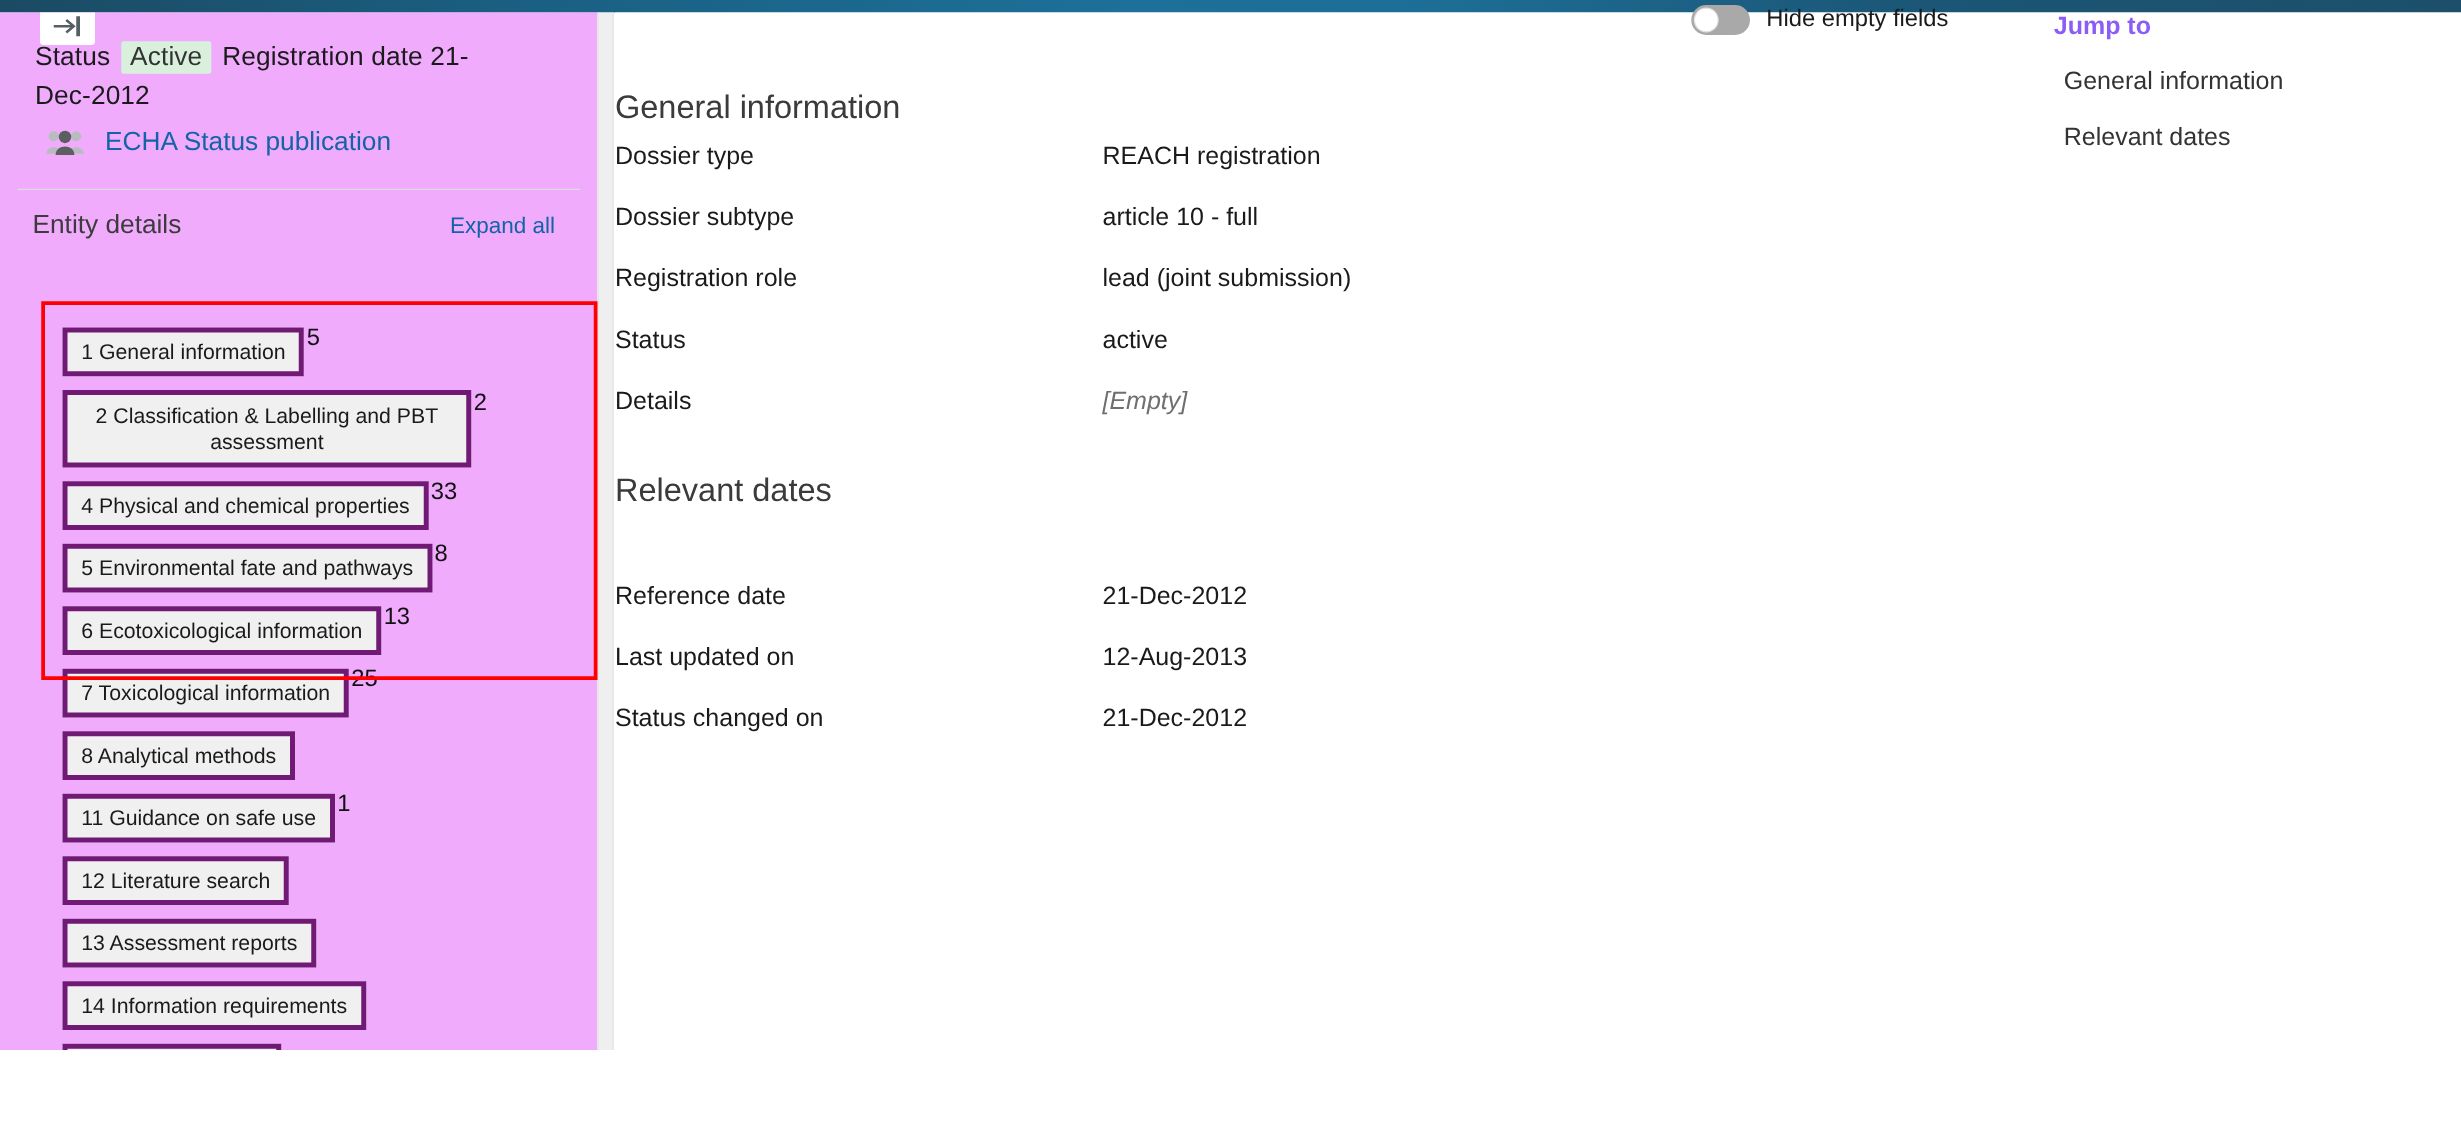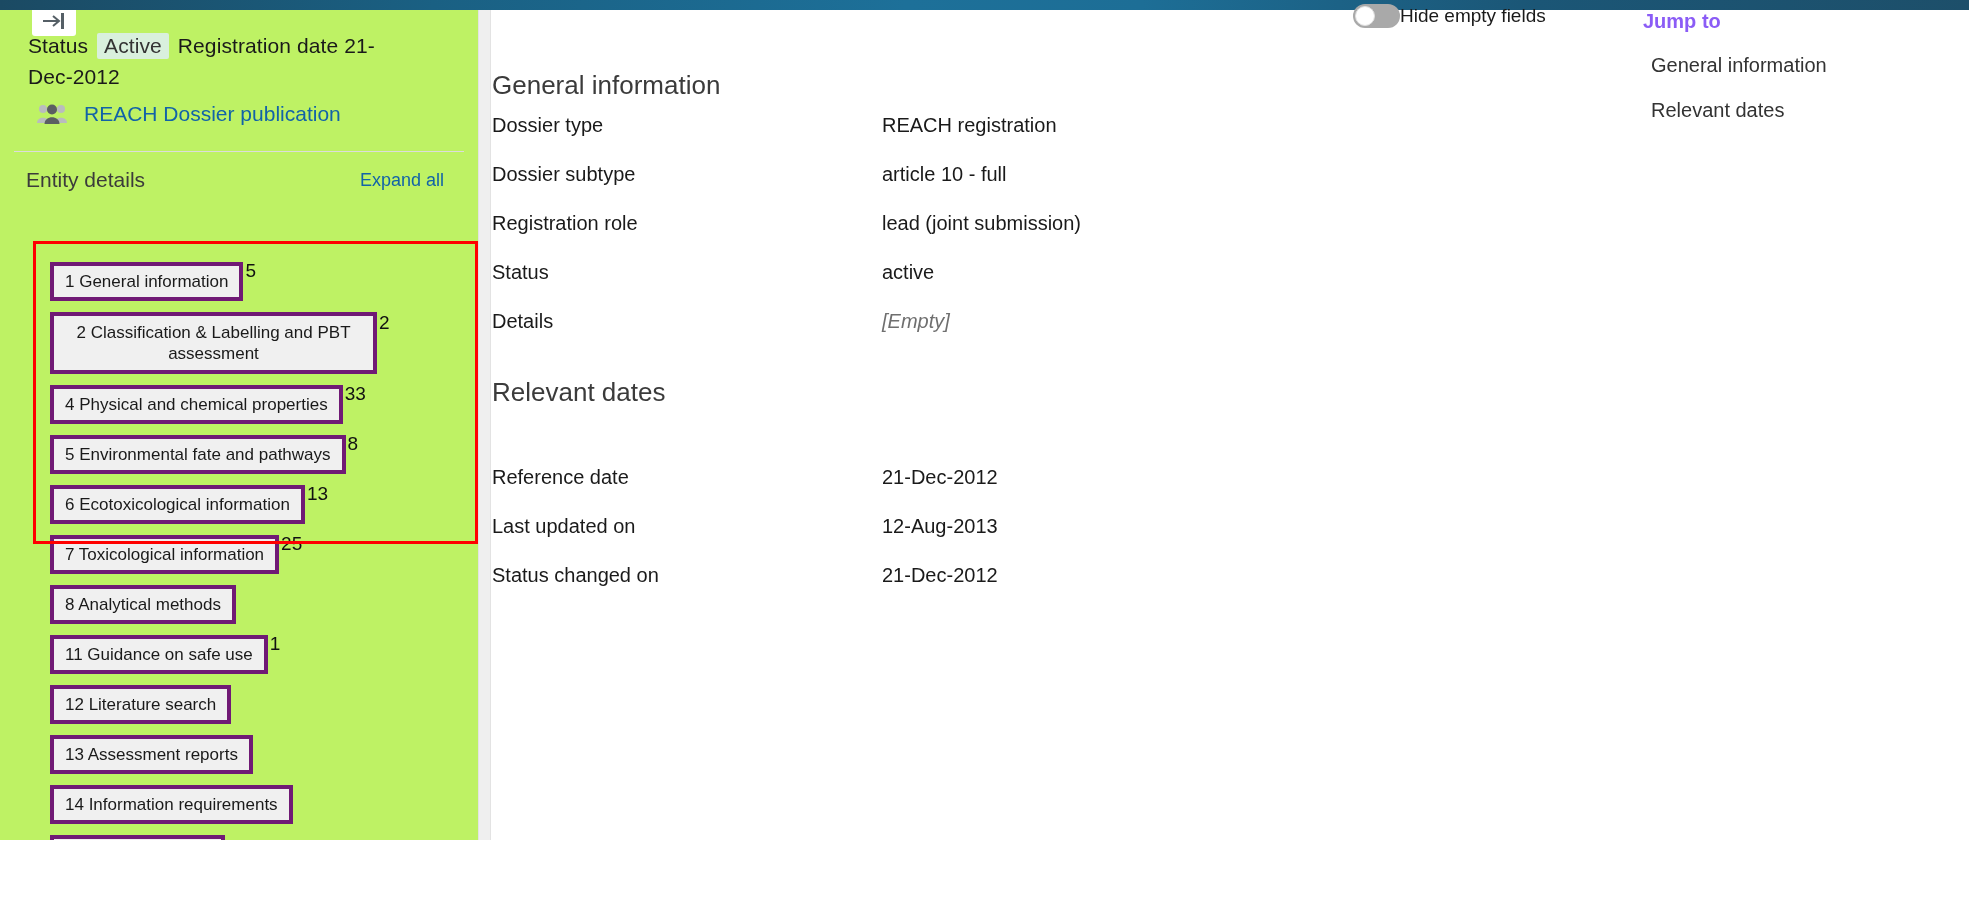--- a/index.html
+++ b/index.html
@@ -24,21 +24,21 @@
     height: 10px;
     background: linear-gradient(90deg, #1b4a63 0%, #1a6083 22%, #1d7099 46%, #1d6e96 58%, #1b5676 78%, #1d4f6a 100%);
   }
 
   
   .sidebar {
     position: absolute;
     top: 10px; left: 0;
     width: 478px;
     height: 830px;
-    background: #bef264;
+    background: #f0abfc;
     box-sizing: border-box;
     overflow: hidden;
   }
   .sidebar-scroll-track {
     position: absolute;
     top: 10px;
     left: 478px;
     width: 13px;
     height: 830px;
     background: #efefef;
@@ -225,20 +225,21 @@
     font-style: italic;
   }
 
   
   .toggle-wrap {
     position: absolute;
     top: 4px;
     left: 1353px;
     display: flex;
     align-items: center;
+    gap: 13px;
     z-index: 7;
   }
   .toggle {
     width: 47px;
     height: 24px;
     background: #a9a9a9;
     border-radius: 12px;
     position: relative;
     cursor: pointer;
     flex: none;
@@ -303,21 +304,21 @@
 
   <div class="pub-row">
     <svg class="pub-icon" width="32" height="22" viewBox="0 0 32 22">
       <circle cx="7" cy="6" r="4" fill="#b9bcbe"></circle>
       <path d="M1 20 C1 13 13 13 13 20 Z" fill="#b9bcbe"></path>
       <circle cx="25" cy="6" r="4" fill="#b9bcbe"></circle>
       <path d="M19 20 C19 13 31 13 31 20 Z" fill="#b9bcbe"></path>
       <circle cx="16" cy="6.5" r="5" fill="#5b5f62"></circle>
       <path d="M8.5 21 C8.5 12 23.5 12 23.5 21 Z" fill="#5b5f62"></path>
     </svg>
-    <span class="pub-link">REACH Dossier publication</span>
+    <span class="pub-link">ECHA Status publication</span>
   </div>
 
   <div class="sidebar-divider"></div>
 
   <div class="entity-head">
     <span class="entity-title">Entity details</span>
     <span class="expand-all">Expand all</span>
   </div>
 
   <div class="tree" id="tree-list">

